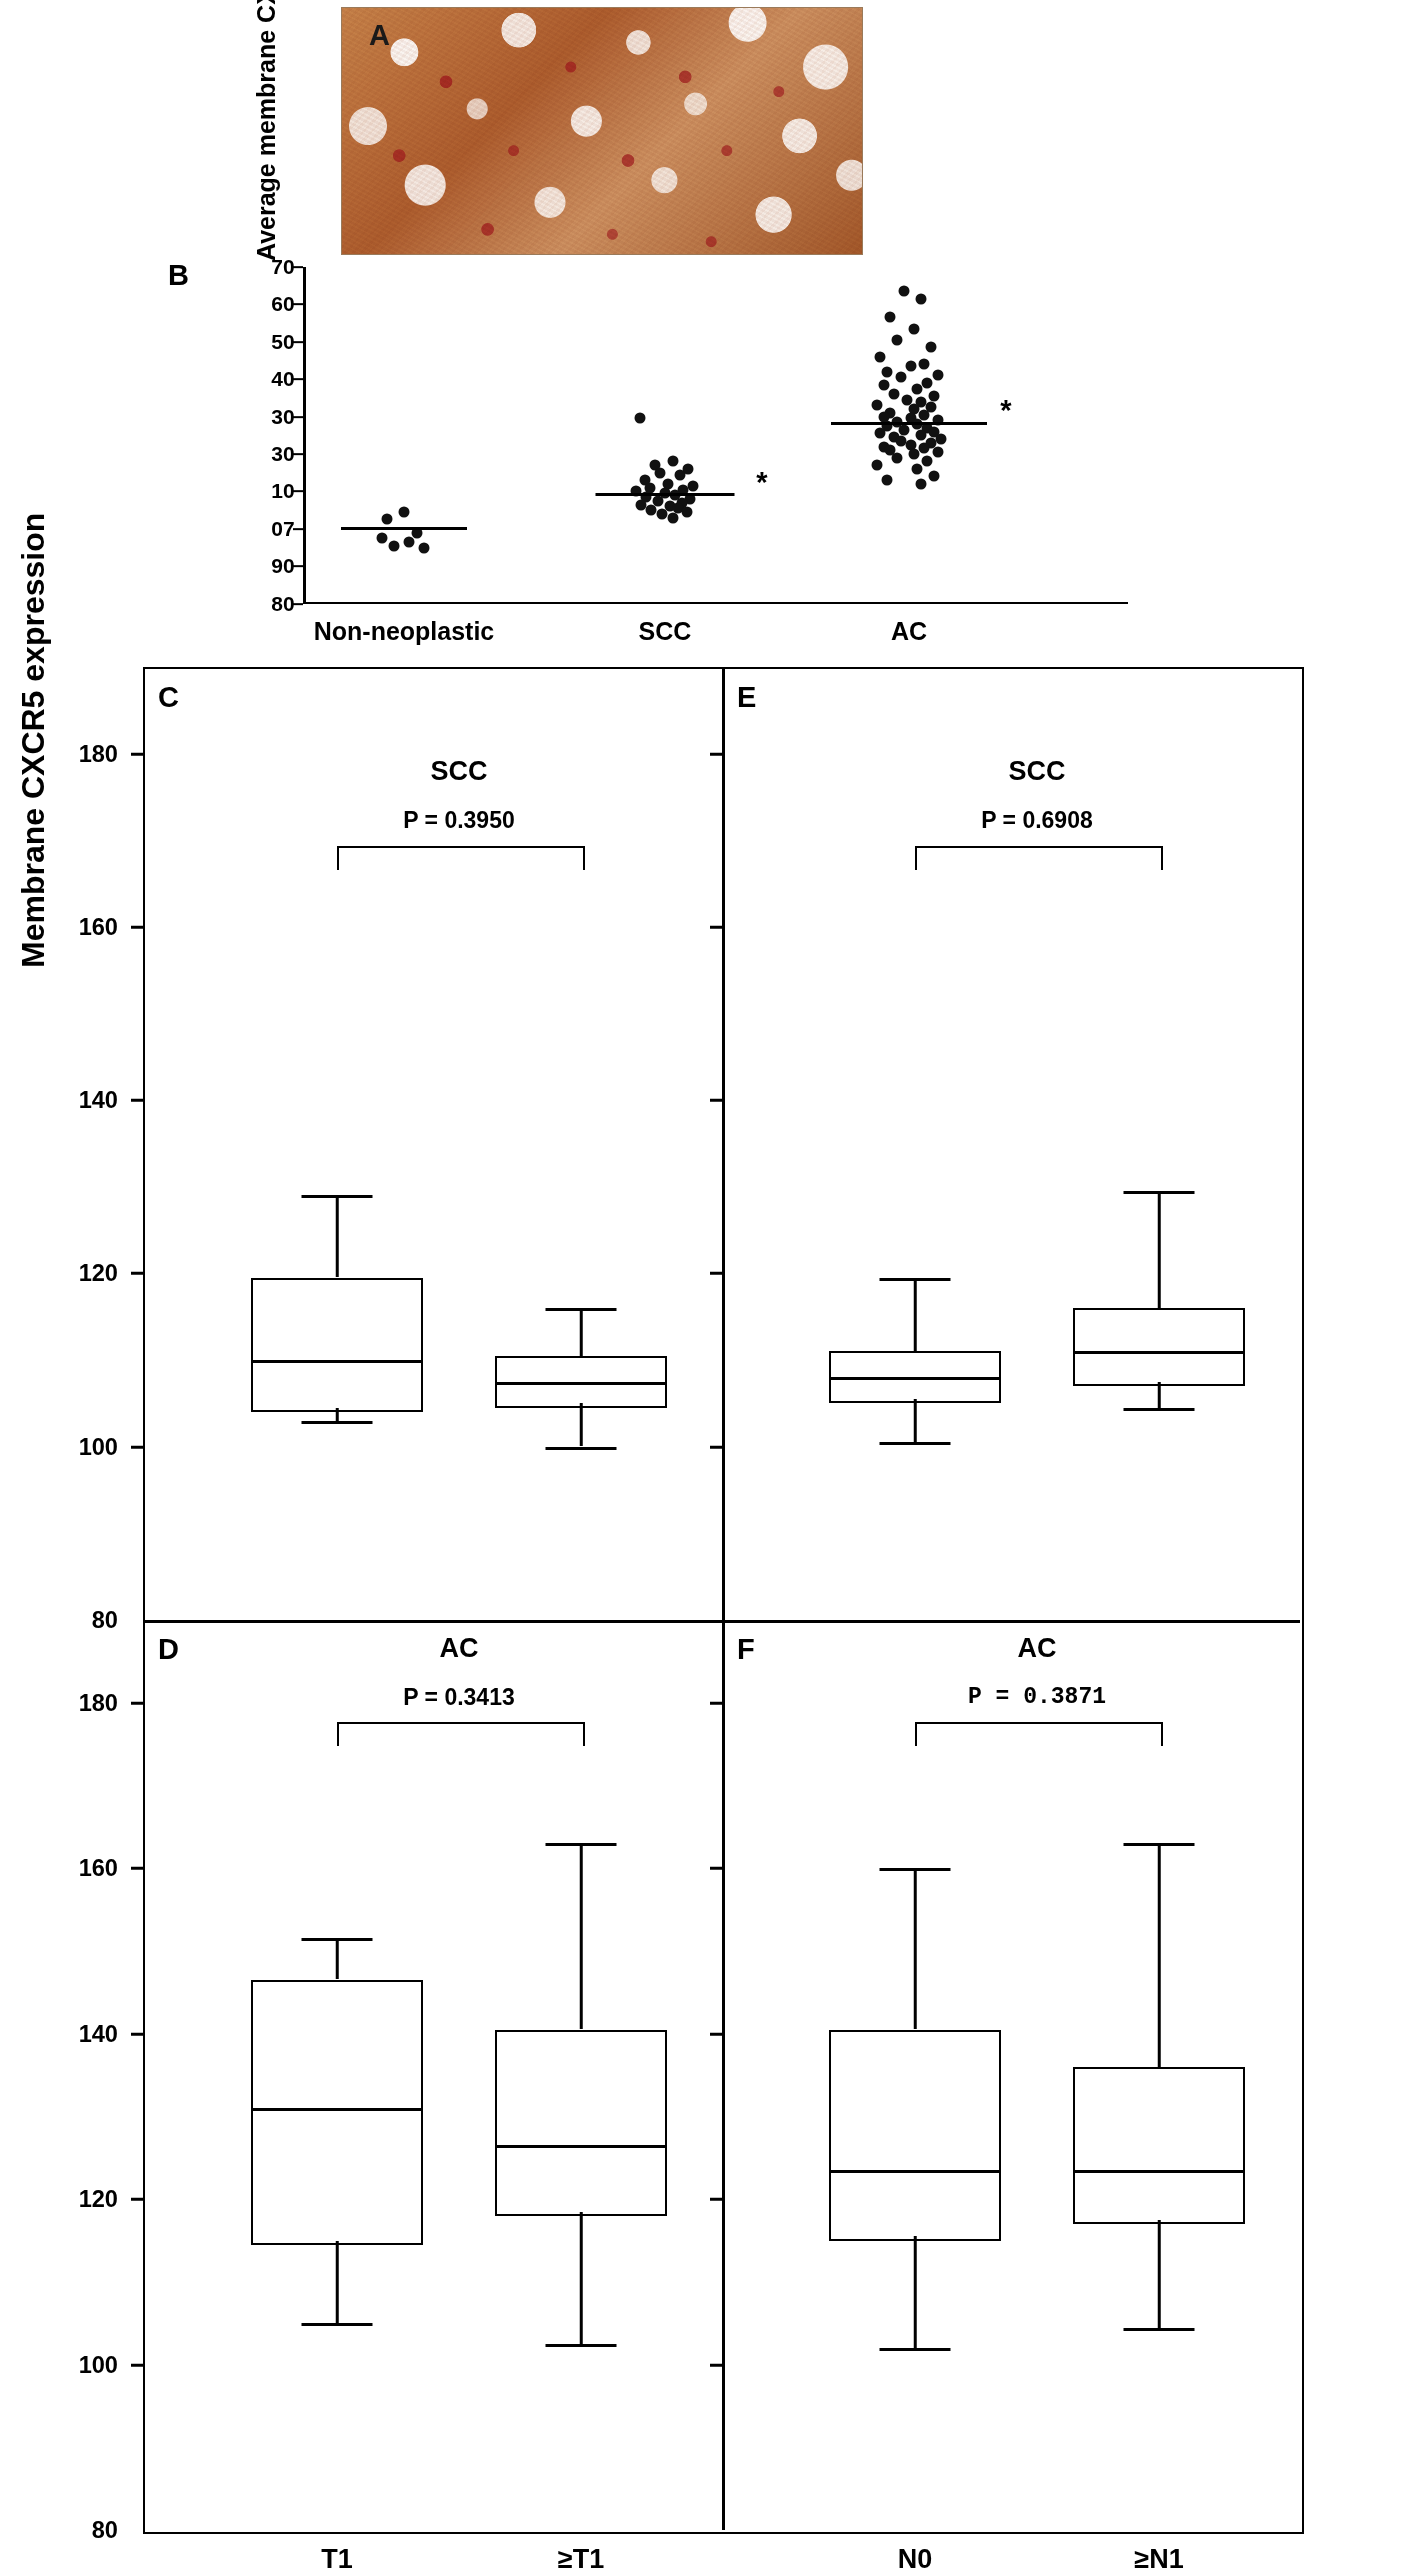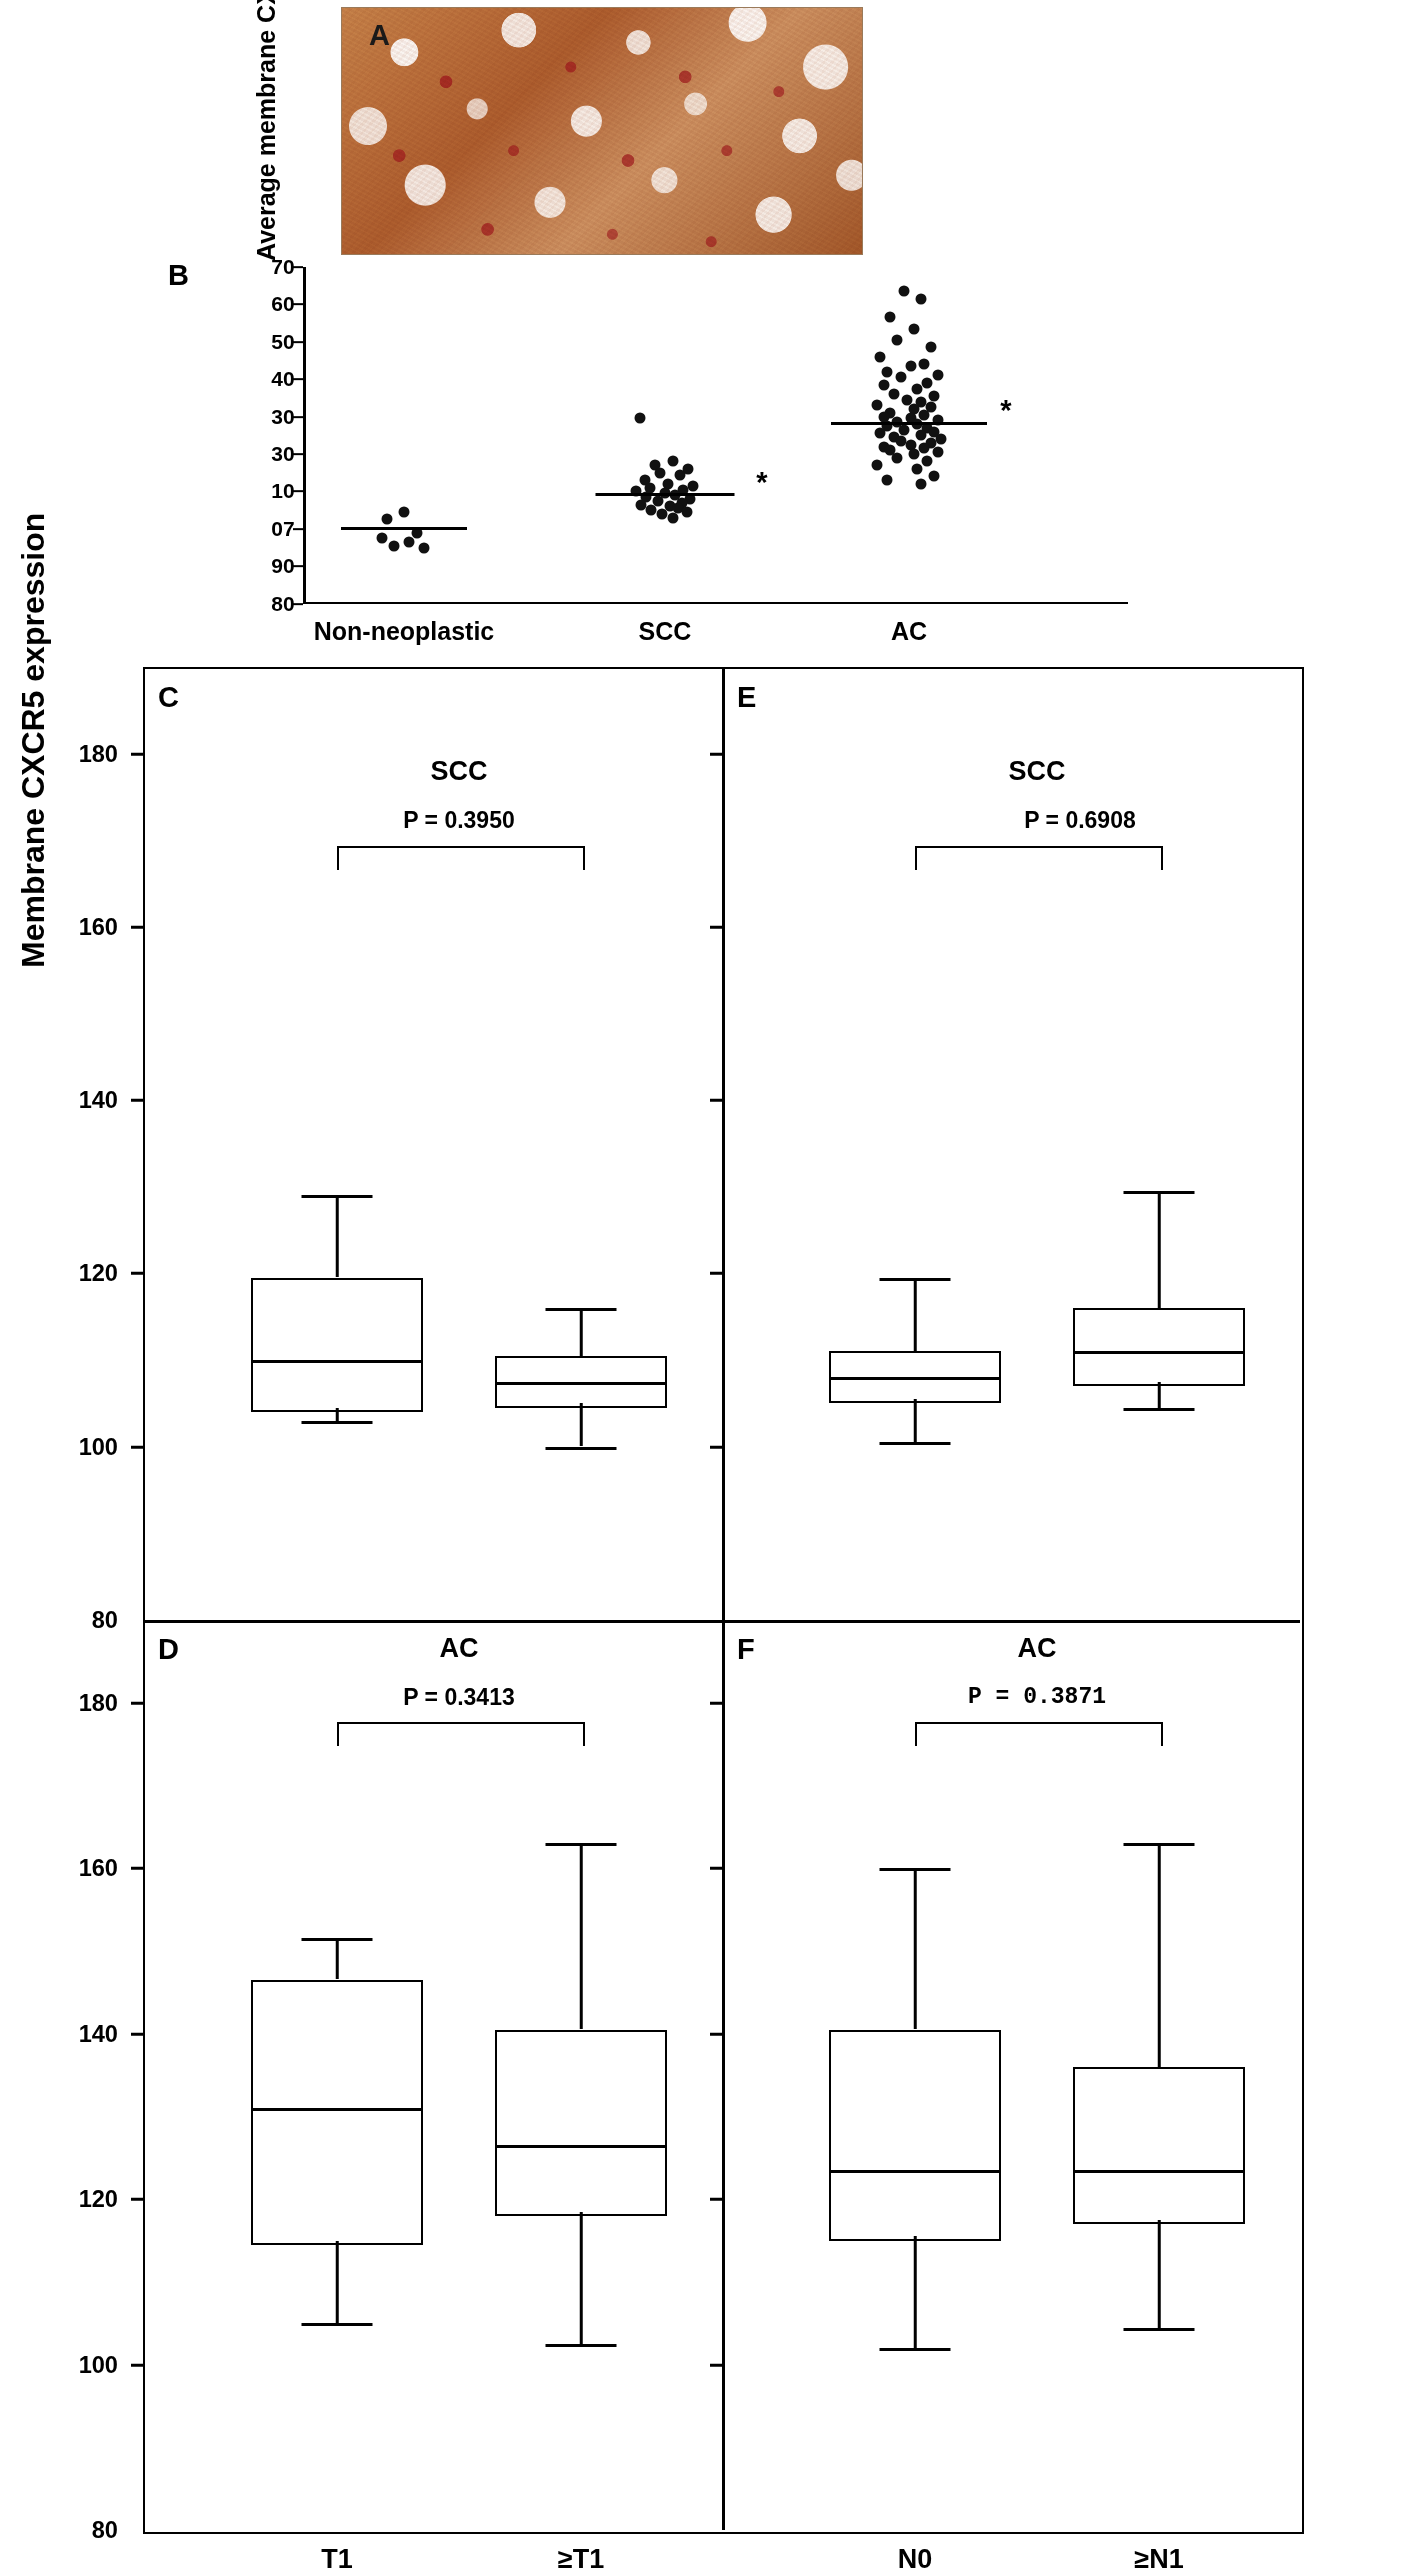--- a/index.html
+++ b/index.html
@@ -259,21 +259,21 @@
     <div class="cap" style="left: 337px; top: 543px; width: 71px;"></div>
     <div class="cap" style="left: 337px; top: 769px; width: 71px;"></div>
     <div class="bx" style="left: 581px; top: 704px; width: 168px; height: 48px;"></div>
     <div class="bmed" style="left: 581px; top: 730px; width: 168px;"></div>
     <div class="whisk" style="left: 581px; top: 656px; height: 48px;"></div>
     <div class="whisk" style="left: 581px; top: 751px; height: 43px;"></div>
     <div class="cap" style="left: 581px; top: 656px; width: 71px;"></div>
     <div class="cap" style="left: 581px; top: 795px; width: 71px;"></div>
     <div class="panel-letter" style="left: 737px; top: 29px;">E</div>
     <div class="panel-group" style="left: 1037px; top: 104px;">SCC</div>
-    <div class="pval" style="left: 1080px; top: 155px;">P = 0.6908</div>
+    <div class="pval" style="left: 1037px; top: 155px;">P = 0.6908</div>
     <div class="brk" style="left: 915px; top: 194px; width: 244px; height: 22px;"></div>
     <div class="bx" style="left: 915px; top: 699px; width: 168px; height: 48px;"></div>
     <div class="bmed" style="left: 915px; top: 725px; width: 168px;"></div>
     <div class="whisk" style="left: 915px; top: 626px; height: 74px;"></div>
     <div class="whisk" style="left: 915px; top: 747px; height: 43px;"></div>
     <div class="cap" style="left: 915px; top: 626px; width: 71px;"></div>
     <div class="cap" style="left: 915px; top: 790px; width: 71px;"></div>
     <div class="bx" style="left: 1159px; top: 656px; width: 168px; height: 74px;"></div>
     <div class="bmed" style="left: 1159px; top: 699px; width: 168px;"></div>
     <div class="whisk" style="left: 1159px; top: 539px; height: 117px;"></div>

